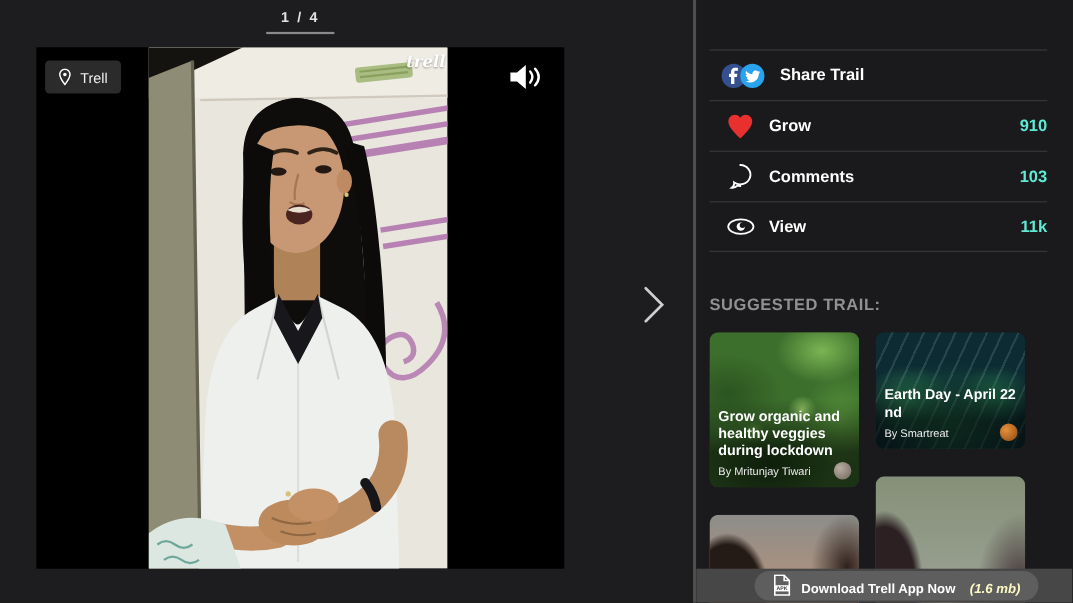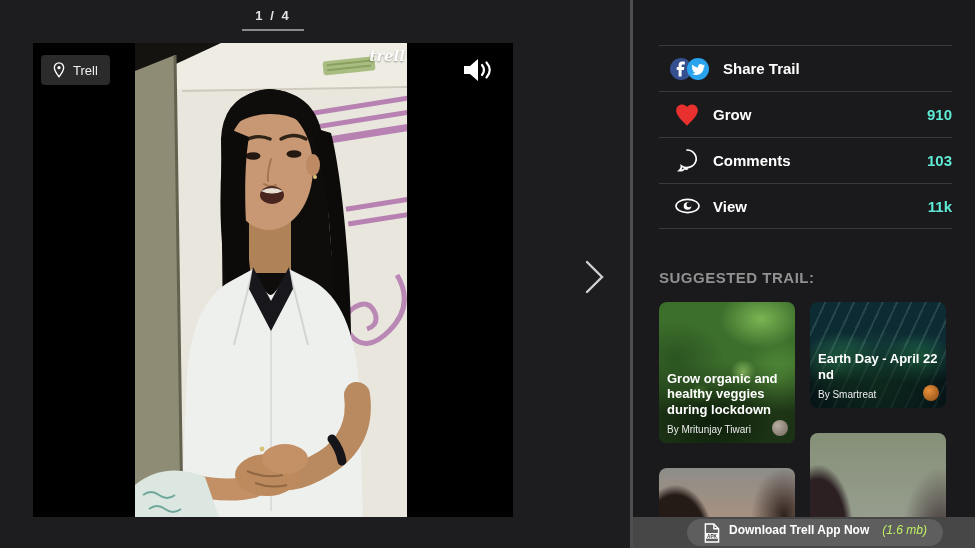--- a/index.html
+++ b/index.html
@@ -24,21 +24,21 @@
     font-style:italic; font-family:"DejaVu Serif", serif; opacity:.95; text-shadow:0 1px 2px rgba(0,0,0,.4); }
 
   .volume-btn { position:absolute; right:20px; top:14px; width:32px; height:26px; cursor:pointer; }
 
   .next-btn { position:absolute; left:583px; top:259px; width:24px; height:36px; cursor:pointer; }
 
   .vdivider { position:absolute; left:630px; top:0; width:3px; height:548px; background:#4e4e4e; }
 
   
   .sidebar { position:absolute; left:633px; top:0; right:0; height:548px; background:#1a1a1c;
-    padding:0 23px 0 26px; overflow:hidden; }
+    padding:0 23px 0 12px; overflow:hidden; }
   .rows { margin-top:45px; }
   .row { height:46px; display:flex; align-items:center; border-top:1px solid #3a3a3c; cursor:pointer; }
   .row:last-child { border-bottom:1px solid #3a3a3c; }
   .row-icon { width:28px; margin:0 12px 0 14px; display:flex; align-items:center; justify-content:center; }
   .row-icon.share-icons { width:42px; margin-left:10px; }
   .share-icons svg { display:block; }
   .share-icons .tw { margin-left:-7px; }
   .row-label { flex:1; color:#fff; font-size:15px; font-weight:bold; }
   .row-count { color:#5eead4; font-size:15px; font-weight:bold; }
 
@@ -85,23 +85,23 @@
   .card-title { color:#fff; font-size:13px; font-weight:bold; line-height:1.18; }
   .card-author { color:#ececec; font-size:10px; margin-top:7px; }
   .card-avatar { position:absolute; right:7px; bottom:7px; width:16px; height:16px; border-radius:50%; }
   .av1 { background:radial-gradient(circle at 35% 35%, #b8ada1, #6e655c); }
   .av2 { background:radial-gradient(circle at 35% 35%, #e8903a, #8a4a14); }
 
   
   .bottombar { position:absolute; left:633px; right:0; top:517px; height:31px; background:#474747;
     display:flex; align-items:center; justify-content:center; z-index:5; }
   .download-pill { height:27px; padding:4px 16px; border-radius:14px; background:#5e5e5e;
-    display:flex; align-items:flex-start; gap:9px; cursor:pointer; transform:translateX(11px); }
+    display:flex; align-items:flex-end; gap:9px; cursor:pointer; transform:translateX(11px); }
   .download-pill .dl-label { color:#fff; font-size:12px; font-weight:bold; }
-  .download-pill .dl-size { color:#bef264; font-size:12px; font-weight:normal; font-style:italic; margin-left:4px; }
+  .download-pill .dl-size { color:#fef9c3; font-size:12px; font-weight:bold; font-style:italic; margin-left:4px; }
 </style>
 </head>
 <body>
 
 <div class="main">
 
   <div class="pager">
     <div class="pager-label">1 / 4</div>
     <div class="pager-line"></div>
   </div>

